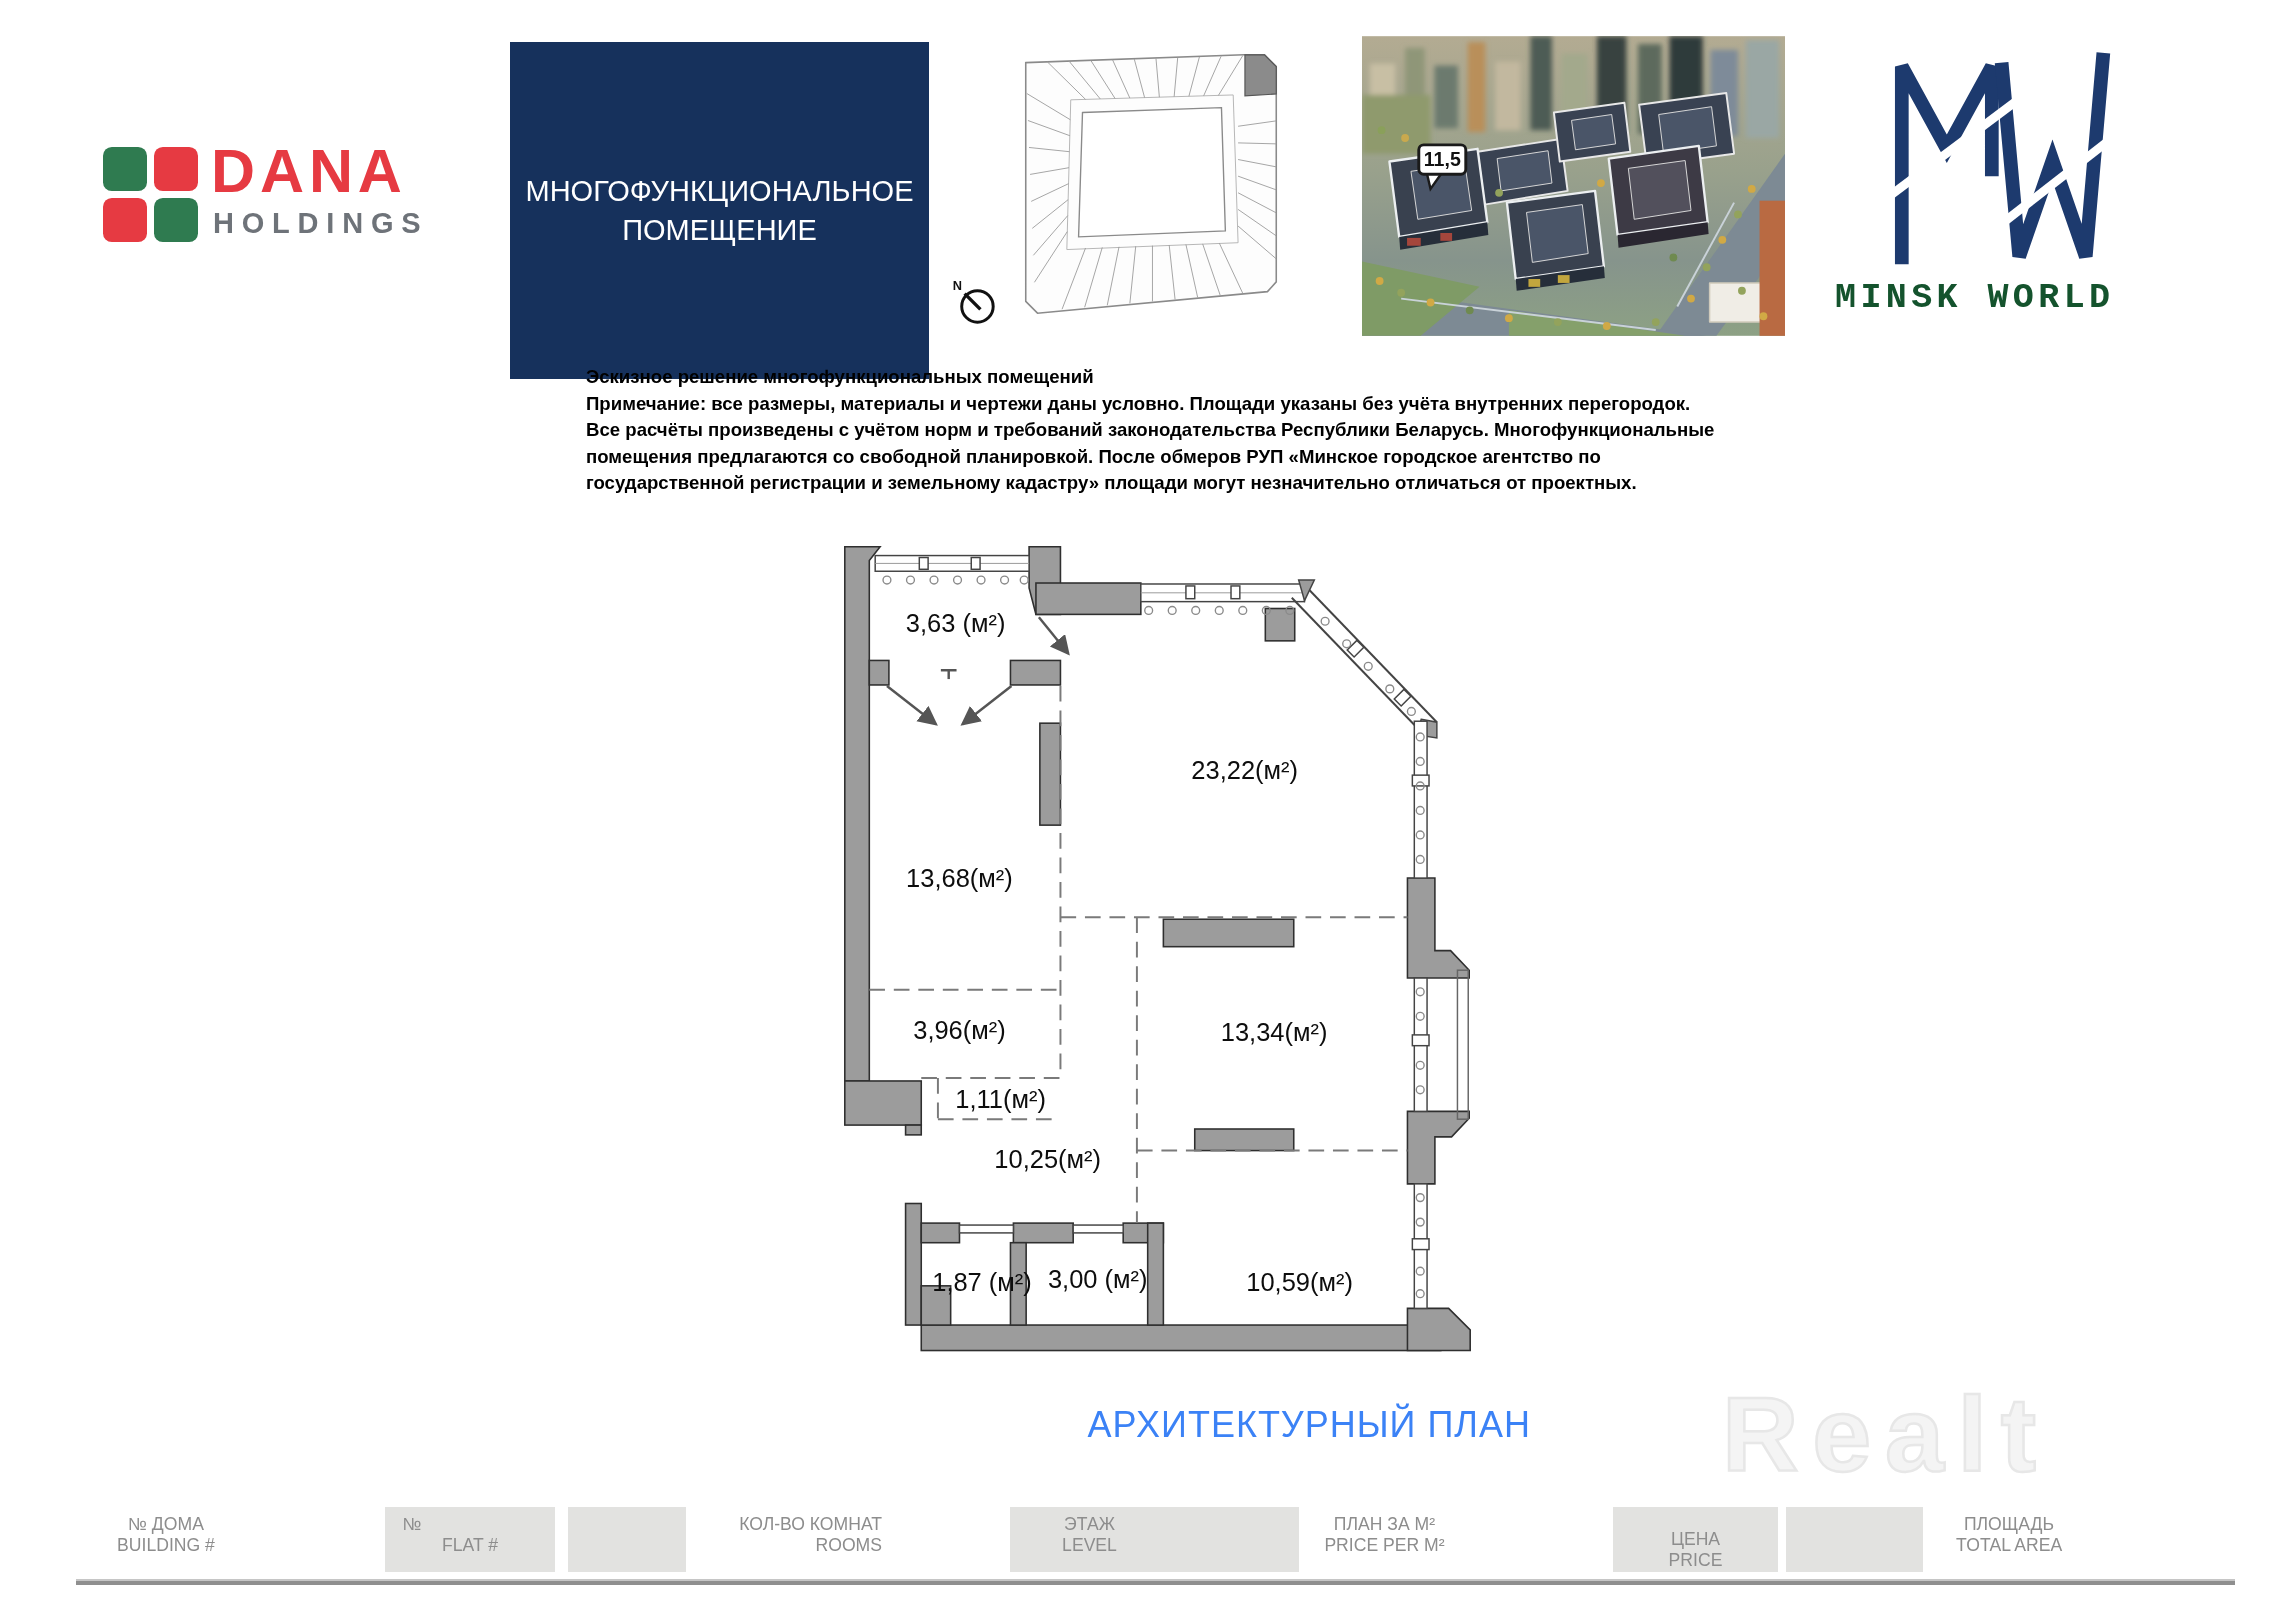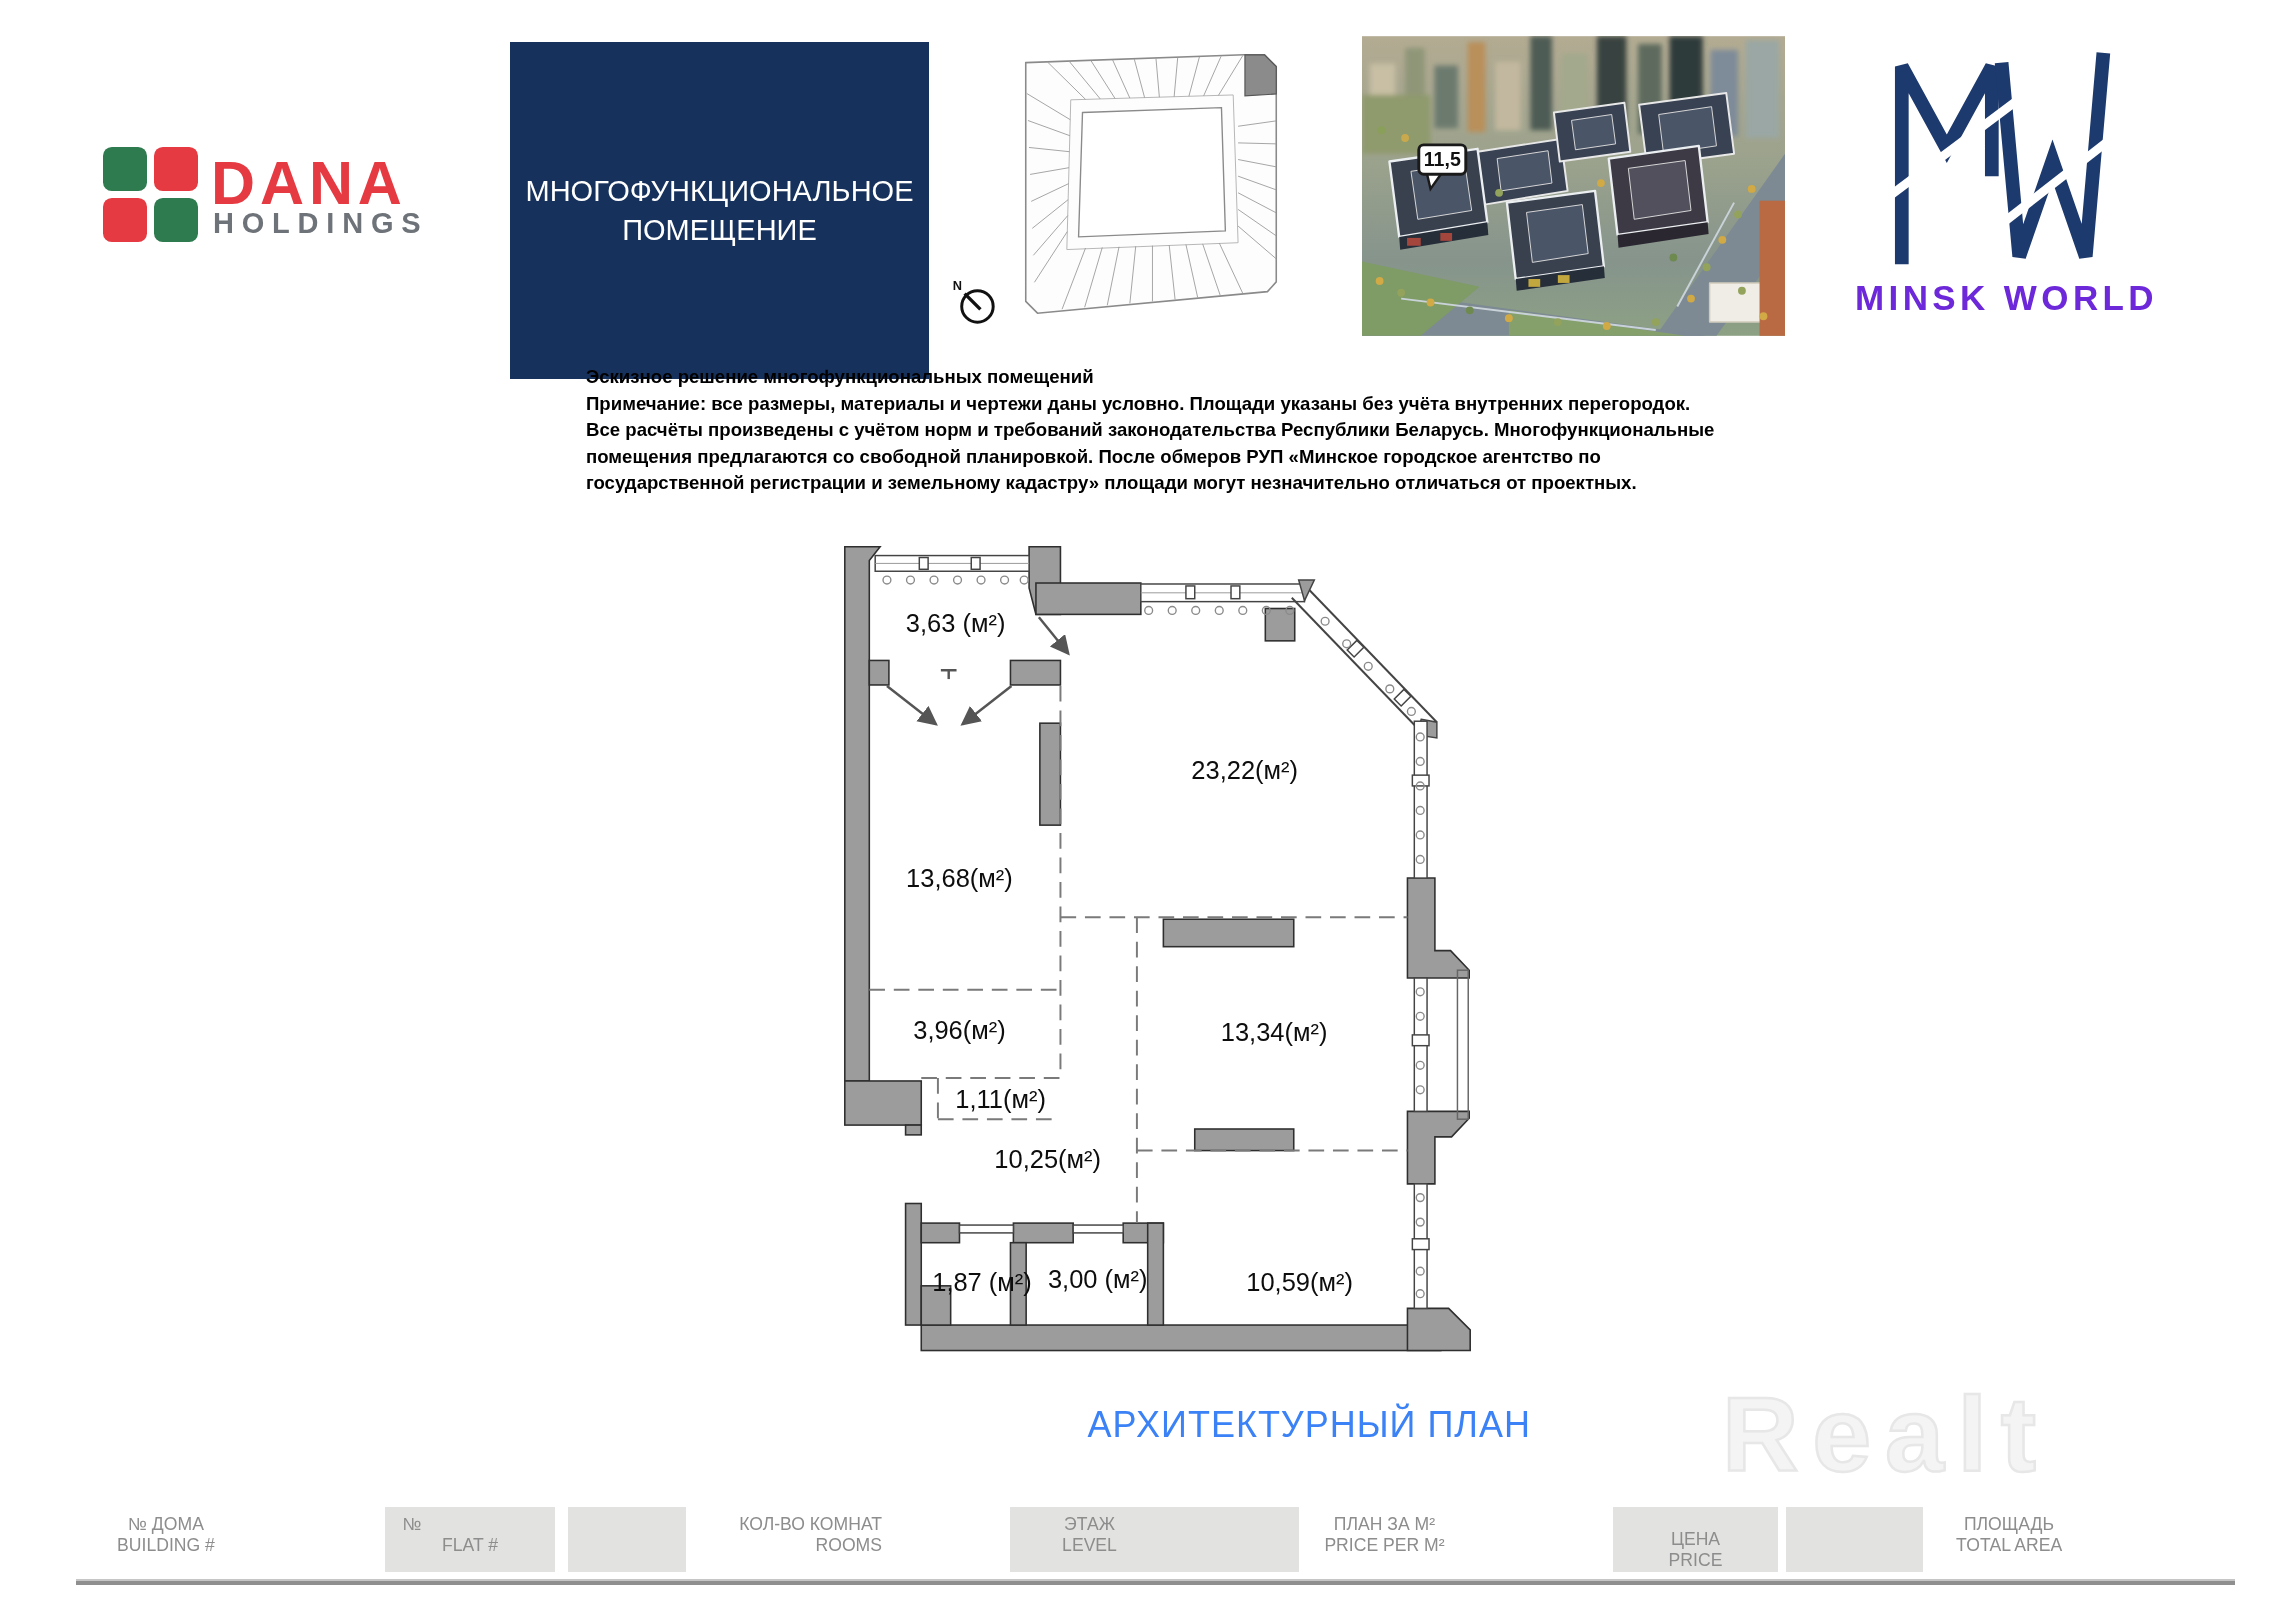--- a/index.html
+++ b/index.html
@@ -27,35 +27,35 @@
              -webkit-text-stroke:2.5px #e7e7e7;}
 
   
   .fcell{background:#e2e2e0;}
   .flabel{color:#8d8d8d;font-size:17.6px;line-height:21.6px;text-align:center;}
   .flabel .l1,.flabel .l2{display:block;}
   .fcell .l1-left{display:block;text-align:left;padding-left:17.6px;}
   .fcell .l2-center{display:block;text-align:center;}
   .frule{background:#8f8f8f;border-top:2px solid #c6c6c6;}
 
-  .mw-text{font-size:35px;font-weight:700;letter-spacing:4.4px;color:#6d28d9;text-align:center;}
+  .mw-text{font-size:35px;font-weight:700;letter-spacing:4.4px;color:#14532d;font-family:Liberation Mono, monospace;}
 
   svg text{font-family:"Liberation Sans",sans-serif;}
 </style>
 </head>
 <body>
 
 <div class="page">
 
   <div class="abs" style="left:103px;top:140px;width:323px;height:108px;">
     <span class="dana-sq" style="left:0;top:6.9px;background:#2f7b50;"></span>
     <span class="dana-sq" style="left:51px;top:6.9px;background:#e63a42;"></span>
     <span class="dana-sq" style="left:0;top:58px;background:#e63a42;"></span>
     <span class="dana-sq" style="left:51px;top:58px;background:#2f7b50;"></span>
-    <div class="abs dana-name" style="left:108px;top:2px;color:#e63a42;margin-top:12px;">DANA</div>
+    <div class="abs dana-name" style="left:108px;top:2px;color:#e63a42;">DANA</div>
     <div class="abs dana-sub" style="left:110px;top:67px;color:#6e7379;">HOLDINGS</div>
   </div>
 
   <div class="abs title-box" style="left:510px;top:42px;width:419px;height:337px;">МНОГОФУНКЦИОНАЛЬНОЕ
 ПОМЕЩЕНИЕ</div>
 
   <svg class="abs" style="left:944px;top:272px;" width="61" height="61" viewBox="0 0 62 62">
     <circle cx="34" cy="35" r="16" fill="none" stroke="#111" stroke-width="3"></circle>
     <line x1="21" y1="22" x2="37" y2="38" stroke="#111" stroke-width="3.5"></line>
     <text x="9" y="18" font-size="13" font-weight="bold" fill="#111" id="compass-n">N</text>

